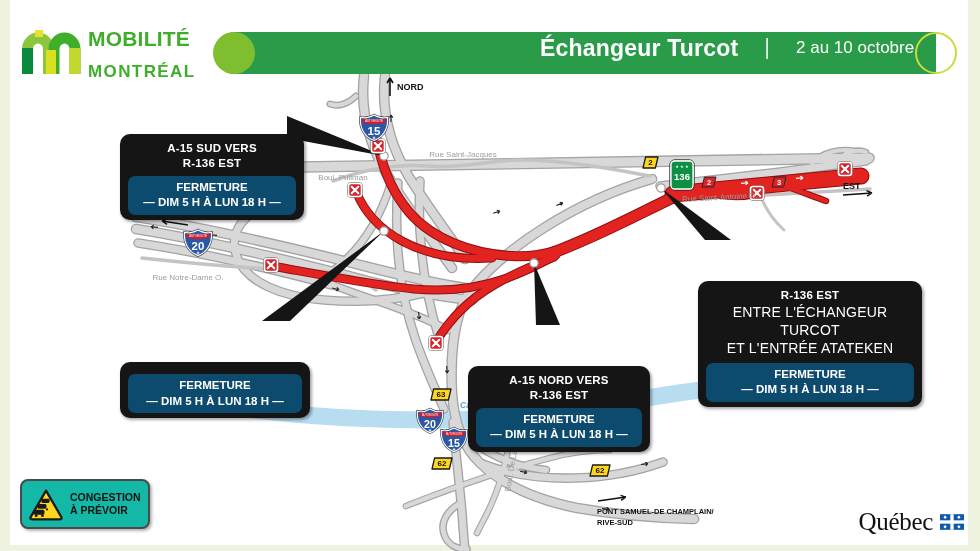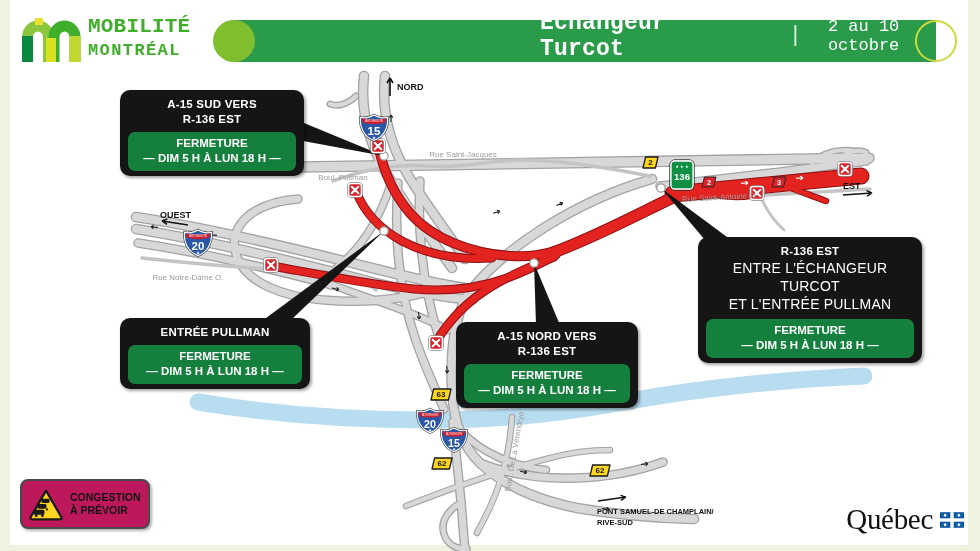--- a/index.html
+++ b/index.html
@@ -4,58 +4,58 @@
 <style>
   html,body{margin:0;padding:0;background:#fff;}
   #page{position:relative;width:980px;height:551px;background:#ffffff;overflow:hidden;
         font-family:"Liberation Sans",sans-serif;}
   .edge{position:absolute;background:#edf3de;z-index:0;}
   #edge-left{left:0;top:0;bottom:0;width:10px;}
   #edge-right{right:0;top:0;bottom:0;width:12px;}
   #edge-bottom{left:0;right:0;bottom:0;height:6px;}
 
   
-  #header{position:absolute;left:0;top:0;width:980px;height:70px;z-index:8;font-family:Liberation Mono, monospace;}
+  #header{position:absolute;left:0;top:12px;width:980px;height:70px;z-index:8;}
   #logo-m{position:absolute;left:22px;top:12px;}
   #logo-text{position:absolute;left:88px;top:16px;color:#3fae2a;font-weight:bold;line-height:1;}
   #logo-text .l1{font-size:21px;letter-spacing:.2px;}
-  #logo-text .l2{font-size:17px;letter-spacing:1.4px;margin-top:5px;}
+  #logo-text .l2{font-size:17px;letter-spacing:1.4px;margin-top:14px;}
   #pill-bar{position:absolute;left:214px;top:20px;width:722px;height:42px;background:#2a9b49;
             border-radius:21px 0 0 21px;}
   #pill-dot{position:absolute;left:213px;top:20px;width:42px;height:42px;border-radius:50%;
             background:#7fbe2e;}
   #pill-ring{position:absolute;left:915px;top:20px;width:42px;height:42px;border-radius:50%;
              border:2.5px solid #cdd93f;box-sizing:border-box;}
   #bar-title{position:absolute;left:540px;top:20px;height:32px;display:flex;align-items:center;
              gap:26px;color:#fff;}
   #bar-title .t{font-size:23px;font-weight:bold;letter-spacing:.2px;}
   #bar-title .sep{font-size:22px;font-weight:normal;opacity:.85;margin-top:-2px;}
   #bar-title .d{font-size:17px;font-weight:normal;}
 
   
   .callout{position:absolute;background:#151515;border-radius:10px;padding:7px 8px 5px;
-           box-shadow:1.5px 2px 3px rgba(0,0,0,.35);text-align:center;color:#fff;z-index:6;}
+           box-shadow:1.5px 2px 3px rgba(0,0,0,.35);text-align:center;color:#fff;z-index:6;margin-top:44px;}
   .callout .t{font-size:11.5px;font-weight:bold;line-height:1.3;letter-spacing:.2px;}
   .callout .t .sub{font-weight:normal;font-size:14px;}
-  .callout .red{margin-top:5px;background:#15803d;border-radius:7px;padding:4px 5px;
+  .callout .red{margin-top:5px;background:#0c4a6e;border-radius:7px;padding:4px 5px;
                 font-size:11.5px;font-weight:bold;line-height:1.35;}
   #callout-1{left:120px;top:90px;width:168px;}
   #callout-2{left:698px;top:237px;width:208px;}
   #callout-3{left:120px;top:318px;width:174px;}
-  #callout-4{left:456px;top:322px;width:166px;}
+  #callout-4{left:468px;top:322px;width:166px;}
 
   
-  #congestion{position:absolute;left:20px;top:479px;width:130px;height:50px;background:#be185d;
+  #congestion{position:absolute;left:20px;top:479px;width:130px;height:50px;background:#14b8a6;
               border:2px solid #4a4a4a;border-radius:8px;box-shadow:2px 2px 3px rgba(0,0,0,.3);
               display:flex;align-items:center;gap:6px;padding:1px 6px;box-sizing:border-box;z-index:7;}
   #congestion .txt{font-size:10.5px;font-weight:bold;color:#111;line-height:1.25;}
 
   
   #quebec{position:absolute;right:16px;bottom:15px;display:flex;align-items:center;gap:7px;z-index:7;}
-  #quebec .word{font-family:"Liberation Serif",serif;font-size:29px;color:#111;letter-spacing:-.3px;text-align:center;}
+  #quebec .word{font-family:"Liberation Serif",serif;font-size:25px;color:#111;letter-spacing:-.3px;text-align:center;}
 
   
   #map{position:absolute;left:0;top:0;z-index:1;}
   text{font-family:"Liberation Sans",sans-serif;}
   .lbl{fill:#9b9b9b;font-size:8px;}
   .lbl-dk{fill:#111;font-size:9px;font-weight:bold;}
   .lbl-tiny{fill:#111;font-size:7.5px;font-weight:bold;}
   .canal-t{fill:#58a8d8;font-size:8.5px;font-style:italic;font-weight:bold;}
 </style>
 </head>
@@ -371,31 +371,30 @@
     <div class="red">
       <div>FERMETURE</div>
       <div>— DIM 5 H À LUN 18 H —</div>
     </div>
   </div>
 
   <div id="callout-2" class="callout">
     <div class="t">
       <div>R-136 EST</div>
       <div class="sub">ENTRE L'ÉCHANGEUR TURCOT</div>
-      <div class="sub">ET L'ENTRÉE PULLMAN</div>
+      <div class="sub">ET L'ENTRÉE ATATEKEN</div>
     </div>
     <div class="red">
       <div>FERMETURE</div>
       <div>— DIM 5 H À LUN 18 H —</div>
     </div>
   </div>
 
   <div id="callout-3" class="callout">
     <div class="t">
-      <div>ENTRÉE PULLMAN</div>
     </div>
     <div class="red">
       <div>FERMETURE</div>
       <div>— DIM 5 H À LUN 18 H —</div>
     </div>
   </div>
 
   <div id="callout-4" class="callout">
     <div class="t">
       <div>A-15 NORD VERS</div>

